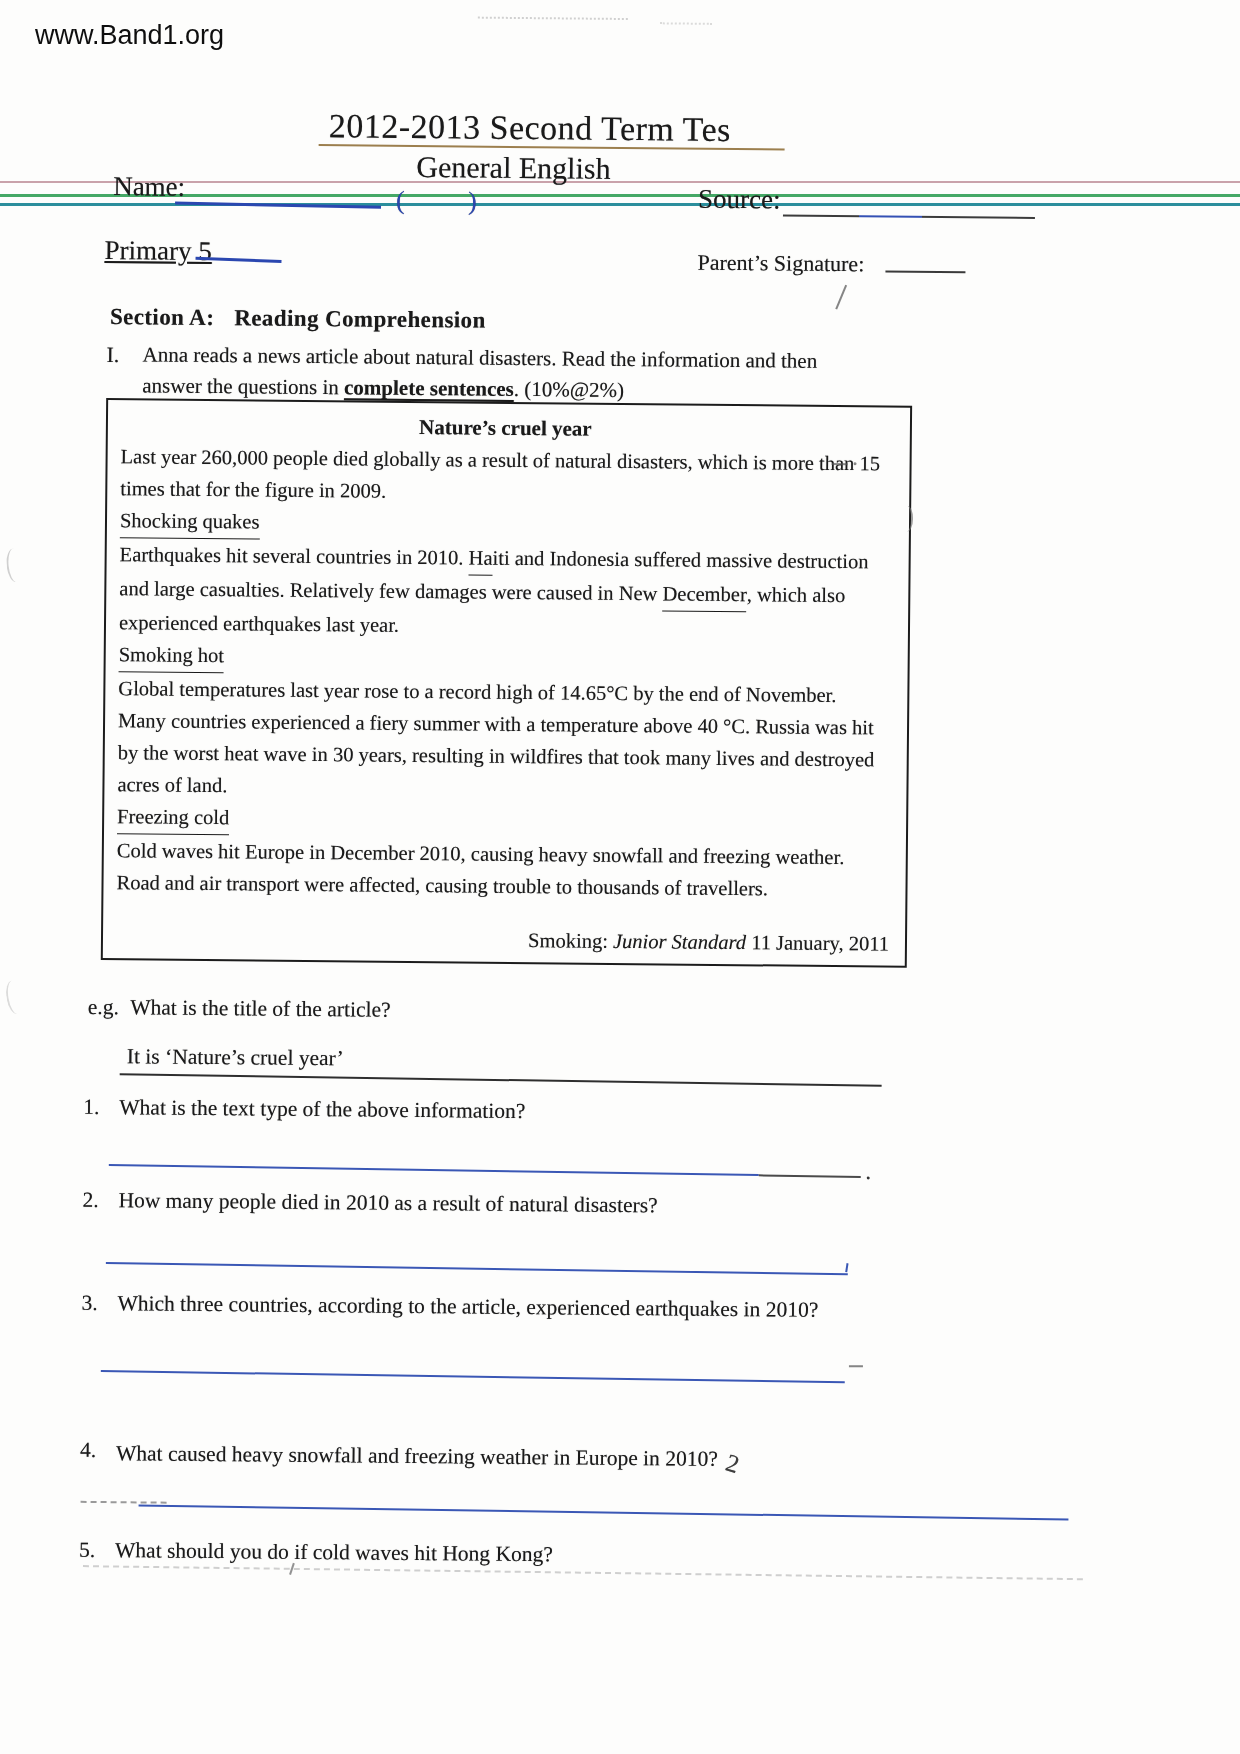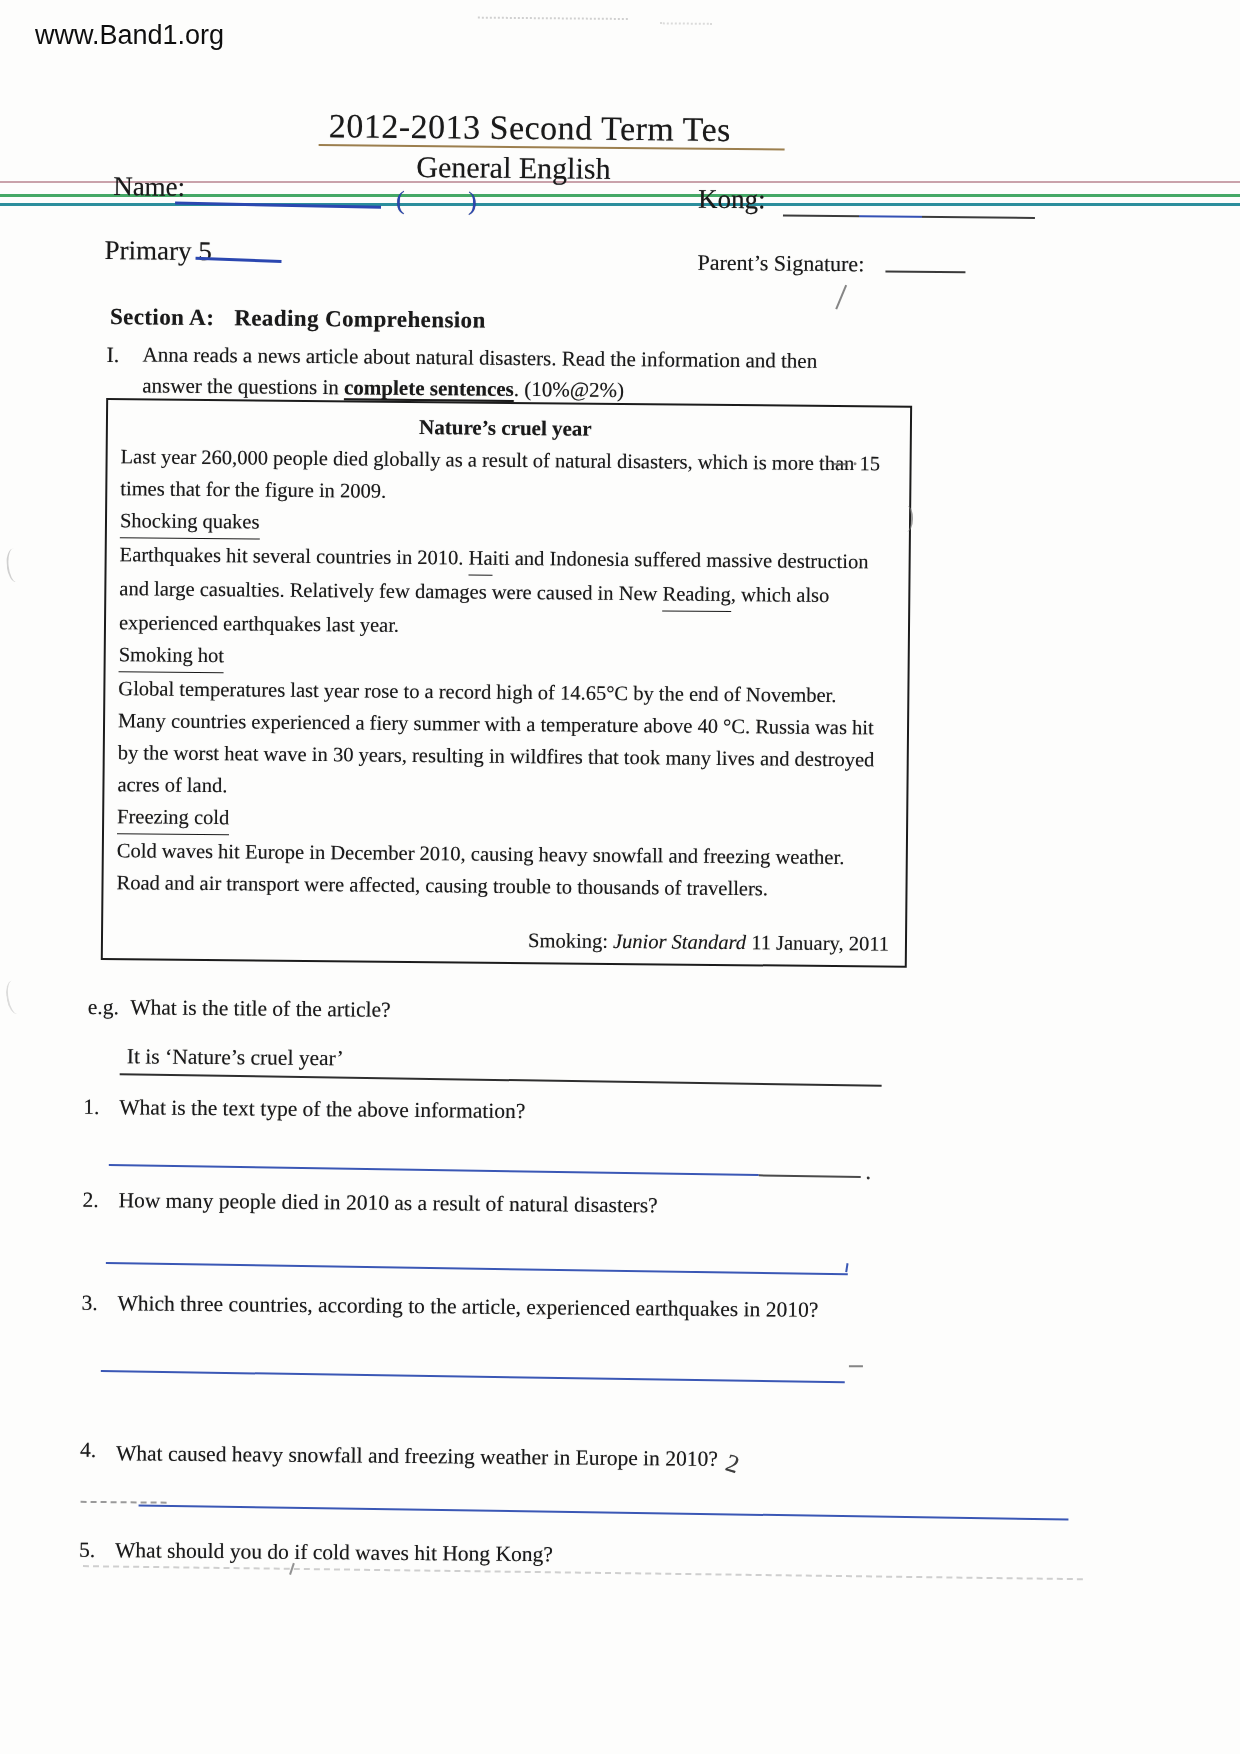--- a/index.html
+++ b/index.html
@@ -52,25 +52,25 @@
     <div class="artifact" style="left:660px;top:16px;width:52px;border-top:2px dotted #cdcdcd;opacity:.7;"></div>
 
     <div class="abs title" style="left:330px;top:104px;">2012-2013 Second Term Tes</div>
     <div class="abs" style="left:320px;top:141px;width:466px;height:2.2px;background:#9c7f4e;"></div>
     <div class="abs subtitle" style="left:418px;top:146px;">General English</div>
 
     <div class="abs lbl" style="left:115px;top:170px;">Name:</div>
     <div class="abs" style="left:177px;top:201px;width:206px;height:3px;background:#2b47b0;transform:rotate(.6deg);"></div>
     <div class="abs" style="left:398px;top:182px;font-size:26px;color:#2b47b0;">(</div>
     <div class="abs" style="left:470px;top:182px;font-size:26px;color:#2b47b0;">)</div>
-    <div class="abs lbl" style="left:700px;top:177px;">Kong:</div>
+    <div class="abs lbl" style="left:700px;top:177px;">Source:</div>
     <div class="abs" style="left:785px;top:207px;width:252px;height:2.4px;
                 background:linear-gradient(90deg,#3c3c3c 0 30%,#3450b4 30% 55%,#3c3c3c 55% 100%);"></div>
 
-    <div class="abs lbl" style="left:107px;top:234px;">Primary 5</div>
+    <div class="abs lbl" style="left:107px;top:234px;text-decoration:underline;">Primary 5</div>
     <div class="abs" style="left:198px;top:256px;width:86px;height:3px;background:#2b47b0;transform:rotate(1.6deg);"></div>
     <div class="abs" style="left:700px;top:243px;font-size:22px;">Parent’s Signature:</div>
     <div class="abs" style="left:888px;top:262px;width:80px;height:2px;background:#3a3a3a;"></div>
 
     <div class="headrow" style="left:113px;top:303px;">
       <span>Section A:</span>
       <span>Reading Comprehension</span>
     </div>
 
     <div class="artifact" style="left:843px;top:276px;width:2px;height:26px;background:#666;transform:rotate(22deg);opacity:.8;"></div>
@@ -82,21 +82,21 @@
         <span style="display:block;">
           <span>answer the questions in </span><span class="em">complete sentences</span><span>. (10%@2%)</span>
         </span>
       </span>
     </div>
 
     <div class="pbox">
       <div class="ptitle">Nature’s cruel year</div>
       <p>Last year 260,000 people died globally as a result of natural disasters, which is more than 15 times that for the figure in 2009.</p>
       <div><span class="phead">Shocking quakes</span></div>
-      <p><span>Earthquakes hit several countries in 2010. </span><span class="phead" style="border-bottom-width:1.4px;">Ha</span><span>iti and Indonesia suffered massive destruction and large casualties. Relatively few damages were caused in New </span><span class="phead" style="border-bottom-width:1.4px;">Reading</span><span>, which also experienced earthquakes last year.</span></p>
+      <p><span>Earthquakes hit several countries in 2010. </span><span class="phead" style="border-bottom-width:1.4px;">Ha</span><span>iti and Indonesia suffered massive destruction and large casualties. Relatively few damages were caused in New </span><span class="phead" style="border-bottom-width:1.4px;">December</span><span>, which also experienced earthquakes last year.</span></p>
       <div><span class="phead">Smoking hot</span></div>
       <p>Global temperatures last year rose to a record high of 14.65°C by the end of November. Many countries experienced a fiery summer with a temperature above 40 °C. Russia was hit by the worst heat wave in 30 years, resulting in wildfires that took many lives and destroyed acres of land.</p>
       <div><span class="phead">Freezing cold</span></div>
       <p>Cold waves hit Europe in December 2010, causing heavy snowfall and freezing weather. Road and air transport were affected, causing trouble to thousands of travellers.</p>
       <div class="psource">
         <span>Smoking:</span>
         <i>Junior Standard</i>
         <span>11 January, 2011</span>
       </div>
     </div>

